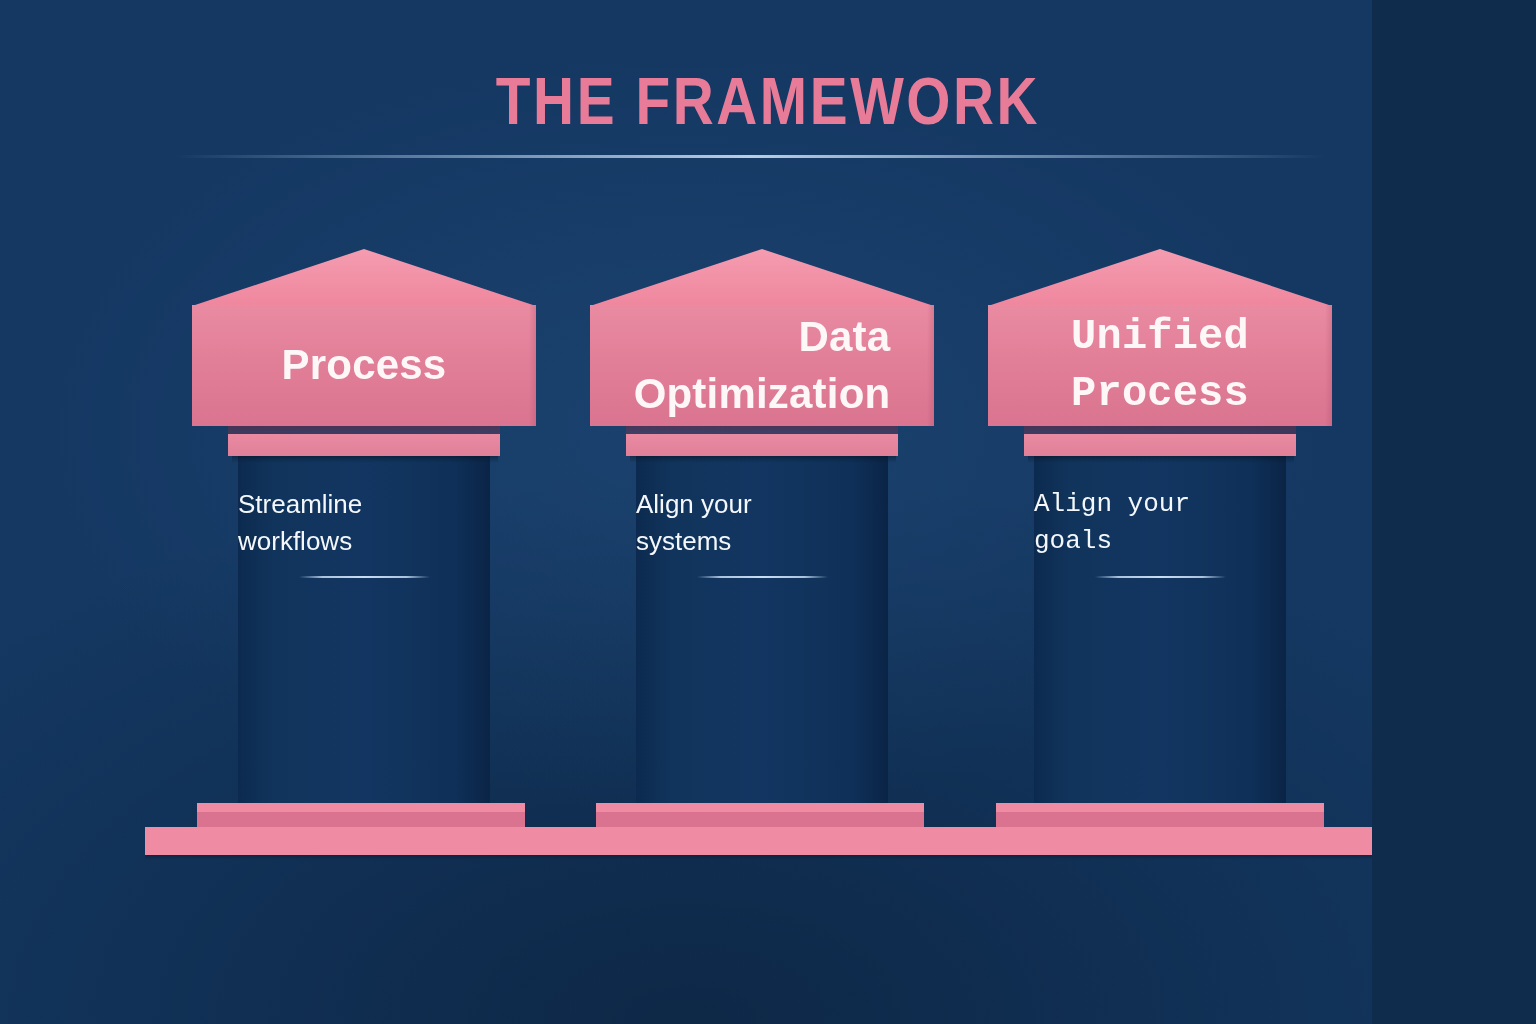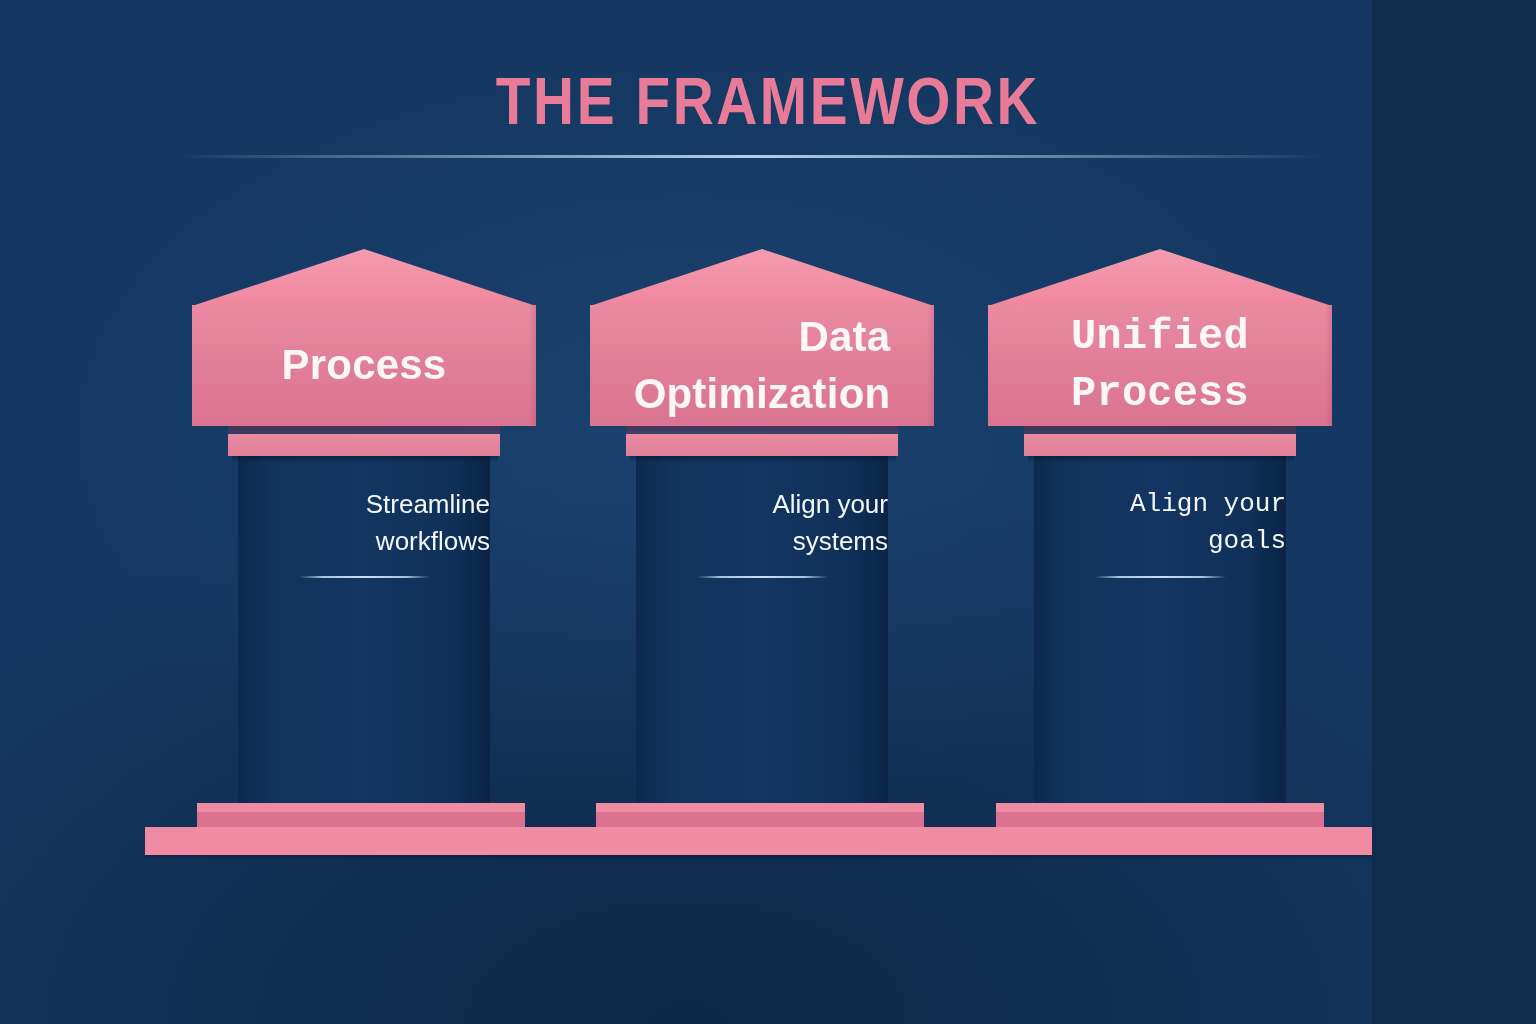--- a/index.html
+++ b/index.html
@@ -172,21 +172,21 @@
     height: 7px;
     background: linear-gradient(to bottom, rgba(6,20,38,0.45), rgba(6,20,38,0.0));
   }
 
   
   .body-text {
     position: absolute;
     top: 238px;
     left: 47px;
     width: 252px;
-    text-align: right;
+    text-align: left;
     color: #f4f8fc;
     font-size: 26px;
     font-weight: 400;
     line-height: 1.42;
   }
   .body-rule {
     position: absolute;
     top: 328px;
     left: 108px;
     width: 131px;

